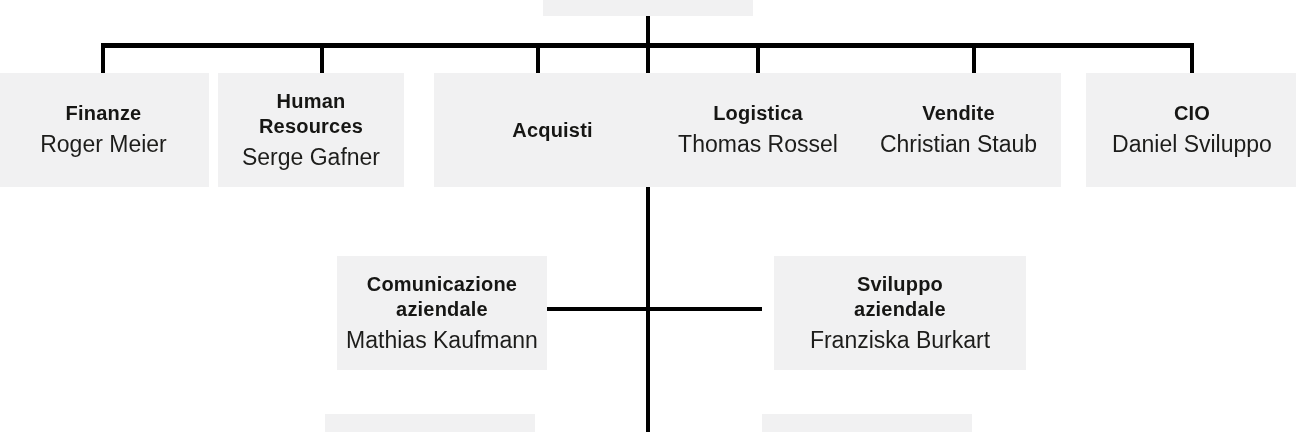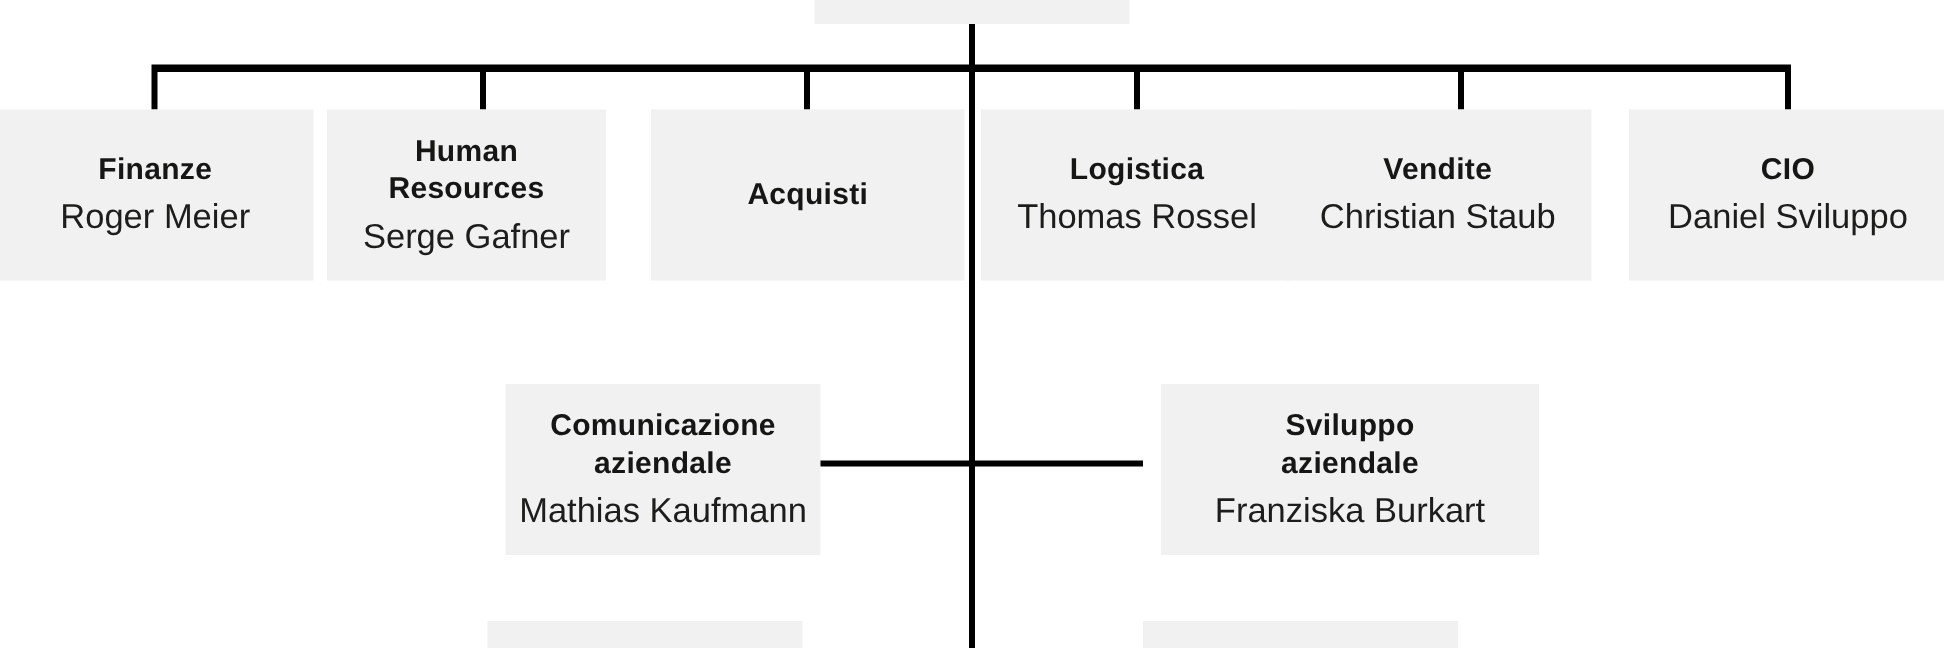--- a/index.html
+++ b/index.html
@@ -28,21 +28,21 @@
   #stub-finanze{left:101px;}
   #stub-hr{left:320px;}
   #stub-acquisti{left:536px;}
   #stub-logistica{left:756px;}
   #stub-vendite{left:972px;}
   #stub-cio{left:1190px;}
   #h-staff{left:535px;top:307px;width:227px;height:4px;}
   #box-root{left:543px;width:210px;}
   #box-finanze{left:-2px;width:211px;}
   #box-hr{left:202px;width:186px;margin-left:16px;}
-  #box-acquisti{left:434px;width:209px;}
+  #box-acquisti{left:434px;width:209px;padding-left:14px;}
   #box-logistica{left:654px;width:208px;text-align:center;}
   #box-vendite{left:856px;width:205px;text-align:right;}
   #box-cio{left:1086px;width:212px;}
   #box-comunicazione{left:325px;width:210px;}
   #box-sviluppo{left:762px;width:252px;}
   #box-bottom-left{left:325px;width:210px;}
   #box-bottom-right{left:762px;width:210px;}
 </style>
 </head>
 <body>

